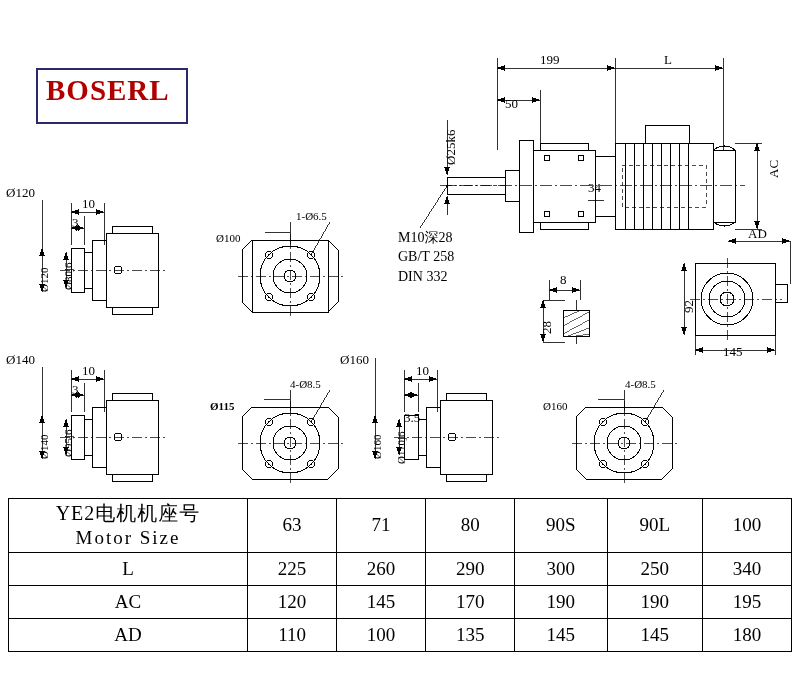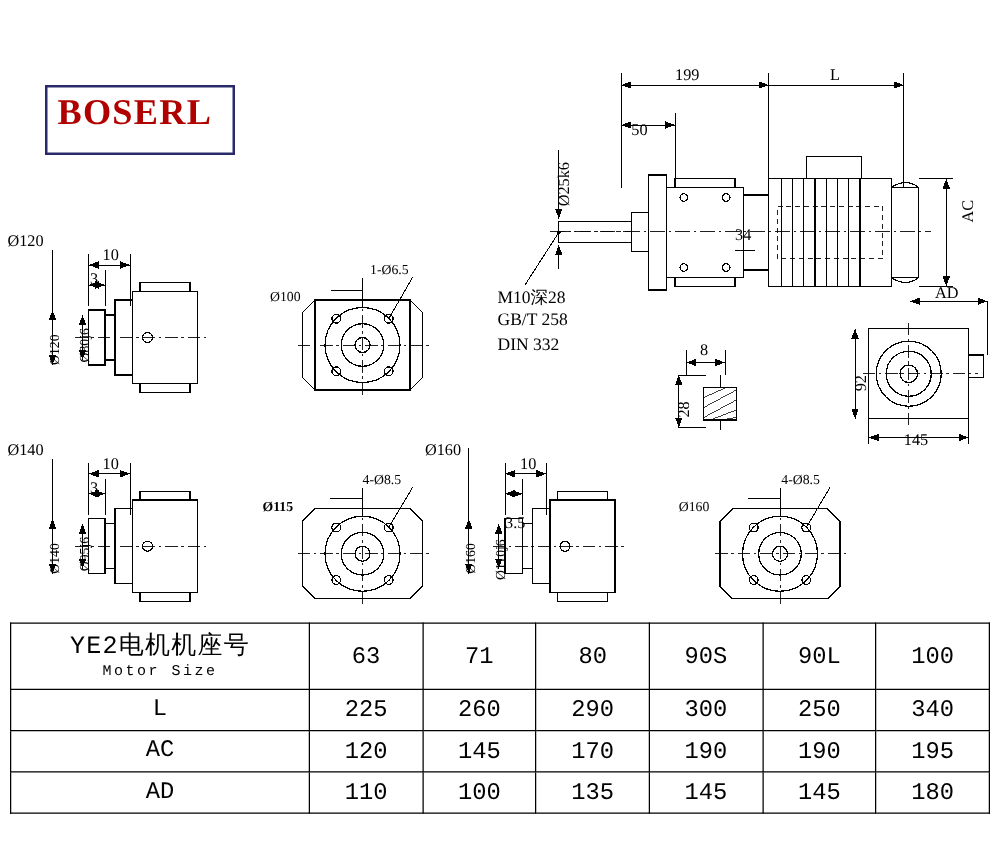--- a/index.html
+++ b/index.html
@@ -62,36 +62,36 @@
     transform-origin: left top;
     transform: rotate(-90deg);
   }
   
   #spec-table {
     position: absolute;
     left: 8px;
     top: 498px;
     width: 784px;
     border-collapse: collapse;
-    font-family: Liberation Mono, monospace;
+    font-family: Liberation Serif, serif;
   }
   #spec-table td, #spec-table th {
     border: 1px solid #000;
     text-align: center;
     font-size: 19px;
     padding: 2px 0;
     font-weight: normal;
   }
   #spec-table td.head-cell {
     width: 238px;
     font-size: 19px;
     line-height: 1.25;
   }
   #spec-table td.head-cell .cn { display:block; font-size: 20px; letter-spacing:1px;}
-  #spec-table td.head-cell .en { display:block; font-size: 12px; letter-spacing:2px;}
+  #spec-table td.head-cell .en { display:block; font-size: 19px; letter-spacing:2px;}
   #spec-table tr.r-head td { height: 48px; }
   #spec-table tr.r-data td { height: 28px; }
 </style>
 </head>
 <body>
 
 <div class="page">
 
 
   <div id="logo-box">

